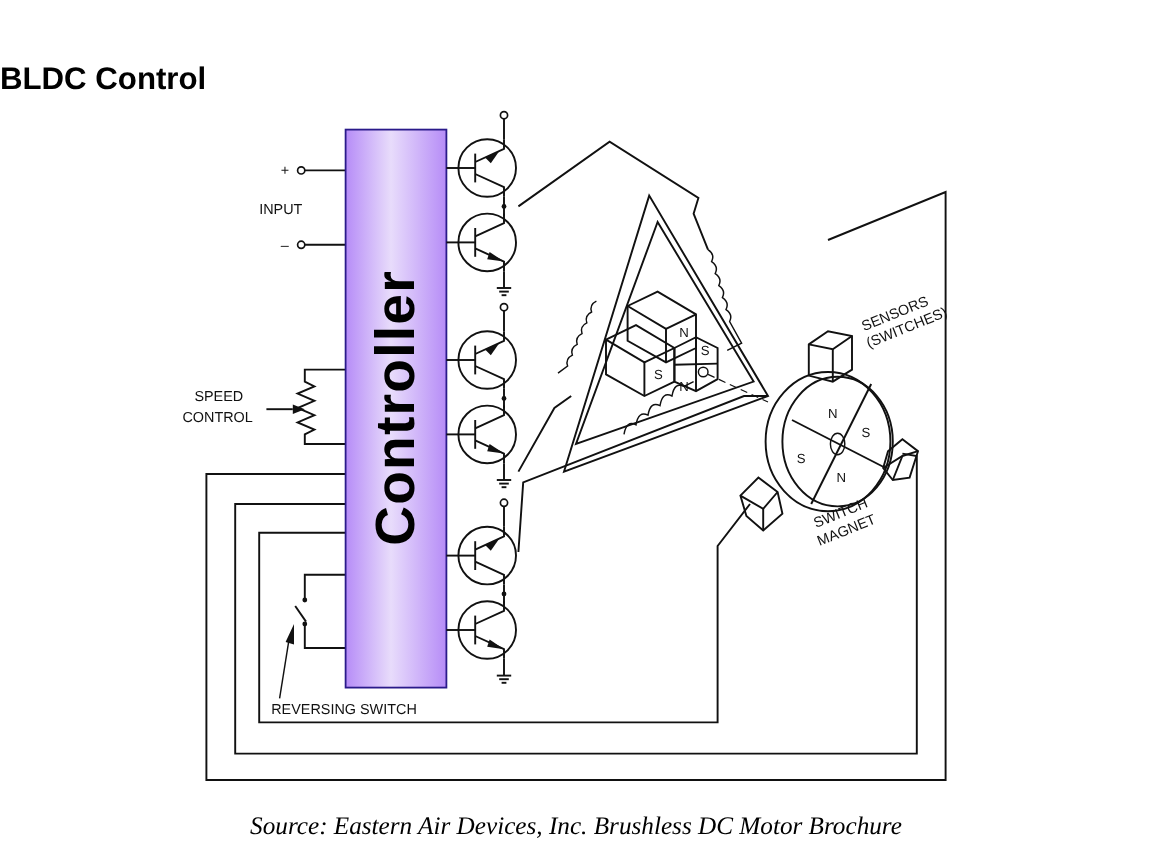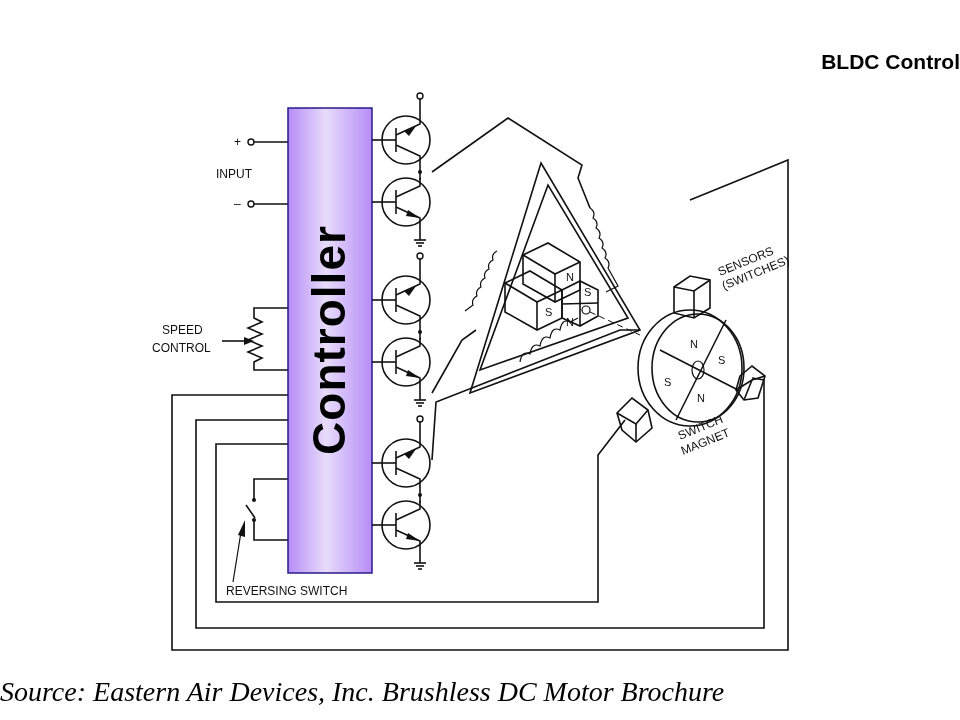--- a/index.html
+++ b/index.html
@@ -1,18 +1,18 @@
 <!DOCTYPE html>
 <html><head>
 <meta charset="utf-8">
 <style>
   html, body { margin: 0; padding: 0; background: #ffffff; }
   body { width: 960px; height: 720px; position: relative; overflow: hidden; font-family: "Liberation Sans", sans-serif; }
-  #title { position: absolute; left: 0; width: 960px; top: 50px; text-align: right; font-family: "Liberation Sans", sans-serif; font-weight: bold; font-size: 21px; color: #000; }
-  #caption { position: absolute; left: 0; width: 960px; top: 676px; font-family: "Liberation Serif", serif; font-style: italic; font-size: 28px; color: #000; }
+  #title { position: absolute; left: 0; width: 960px; top: 50px; text-align: left; font-family: "Liberation Sans", sans-serif; font-weight: bold; font-size: 26px; color: #000; }
+  #caption { position: absolute; left: 0; width: 960px; top: 676px; text-align: center; font-family: "Liberation Serif", serif; font-style: italic; font-size: 21px; color: #000; }
   svg#diagram { position: absolute; left: 0; top: 0; }
   .w { fill: none; stroke: #111; stroke-width: 1.6; stroke-linejoin: miter; }
   .thin { fill: none; stroke: #111; stroke-width: 1.2; }
   .lbl { font-family: "Liberation Sans", sans-serif; font-size: 12px; fill: #111; }
   .pole { font-family: "Liberation Sans", sans-serif; font-size: 11px; fill: #111; }
   .ctrl-text { font-family: "Liberation Sans", sans-serif; font-weight: bold; font-size: 46px; fill: #000; letter-spacing: 1px; }
 </style>
 </head>
 <body>
 

